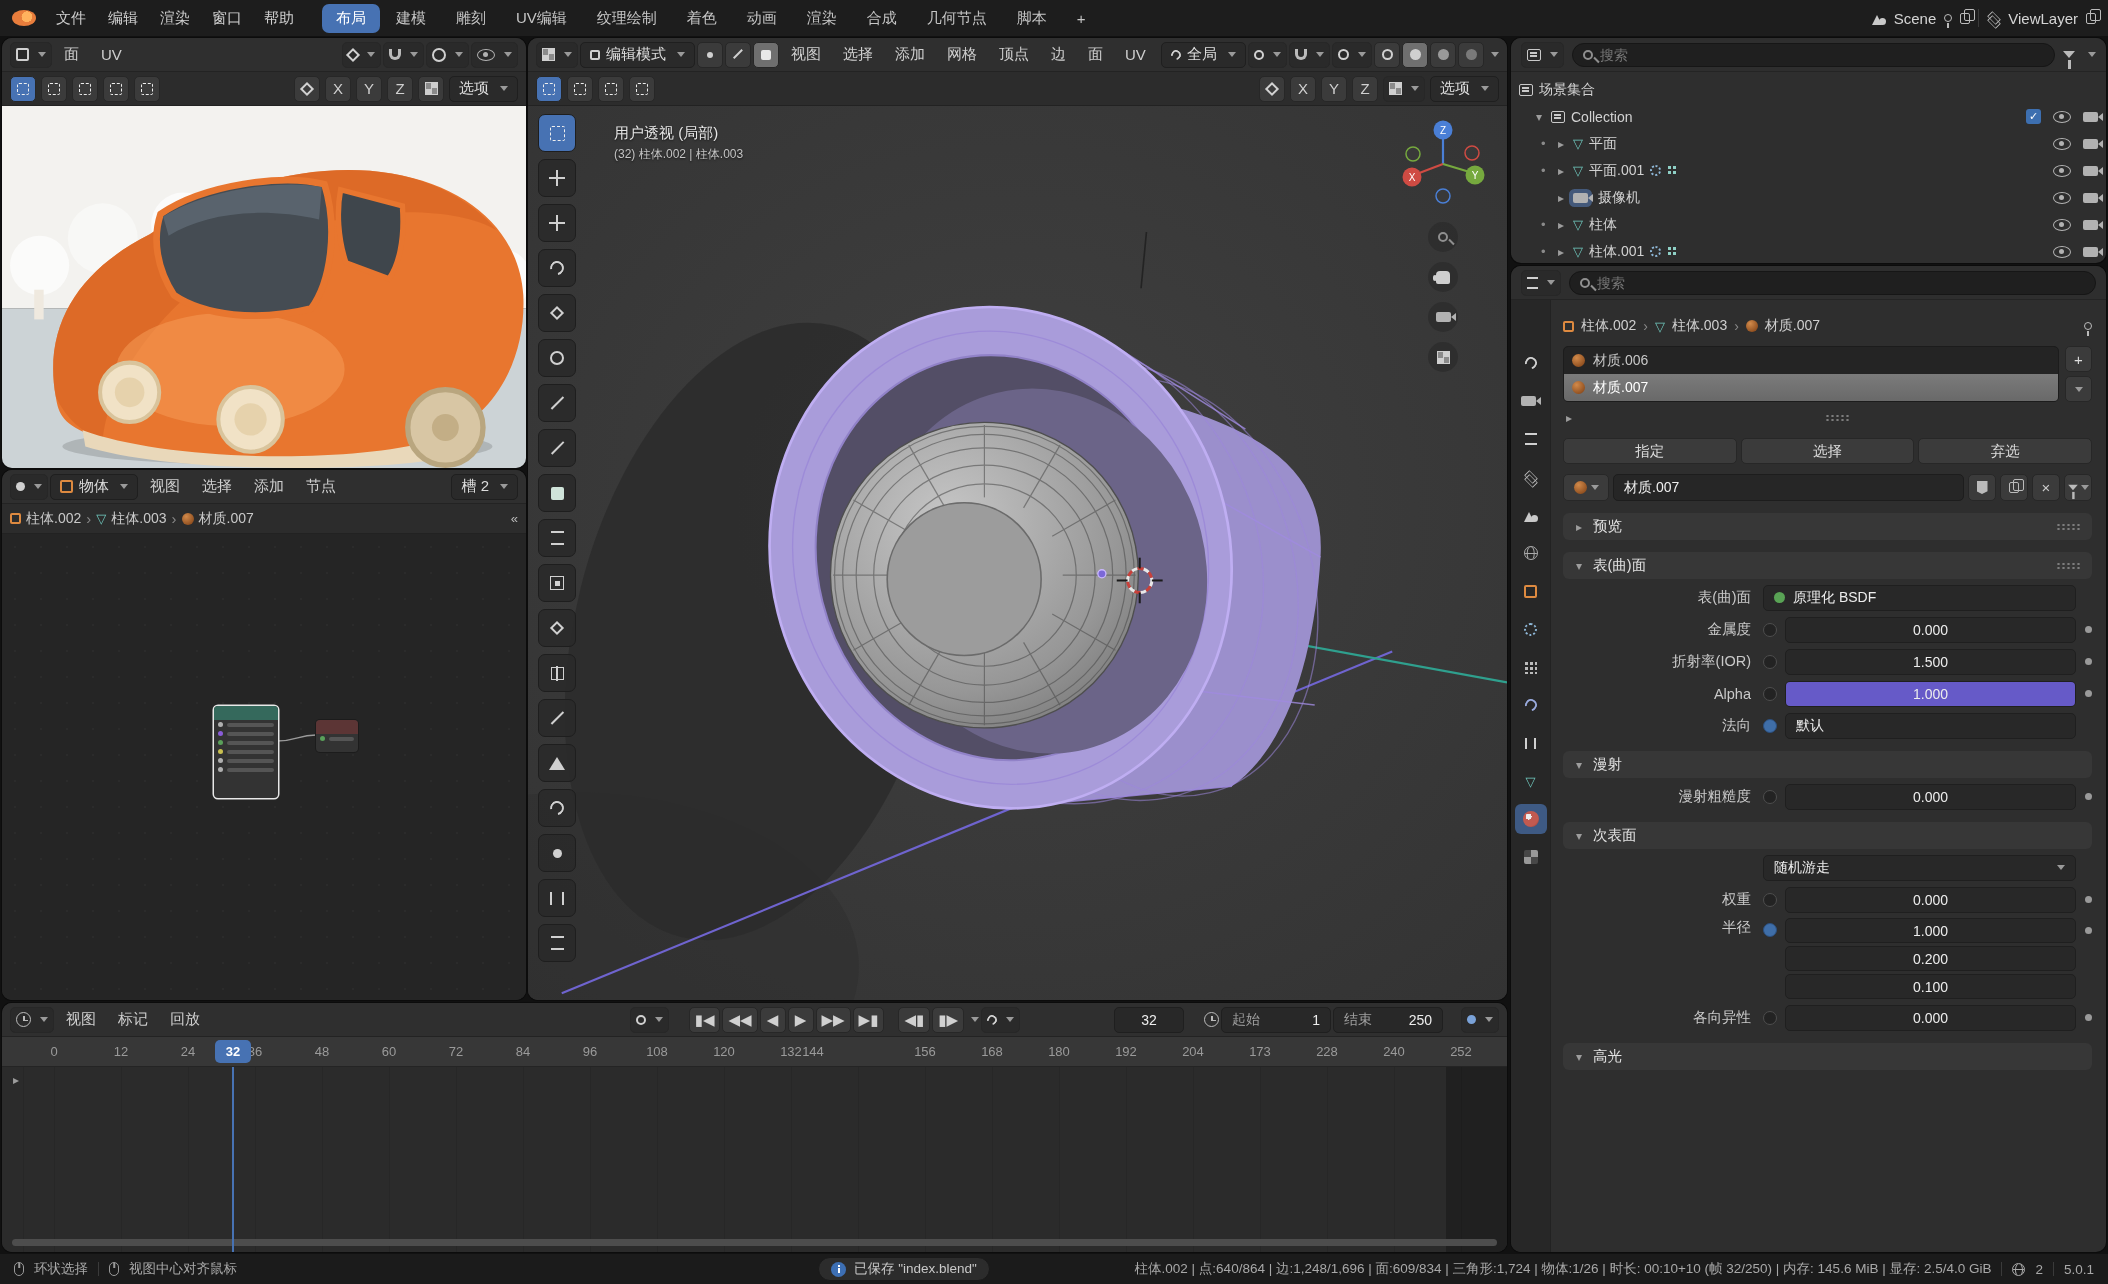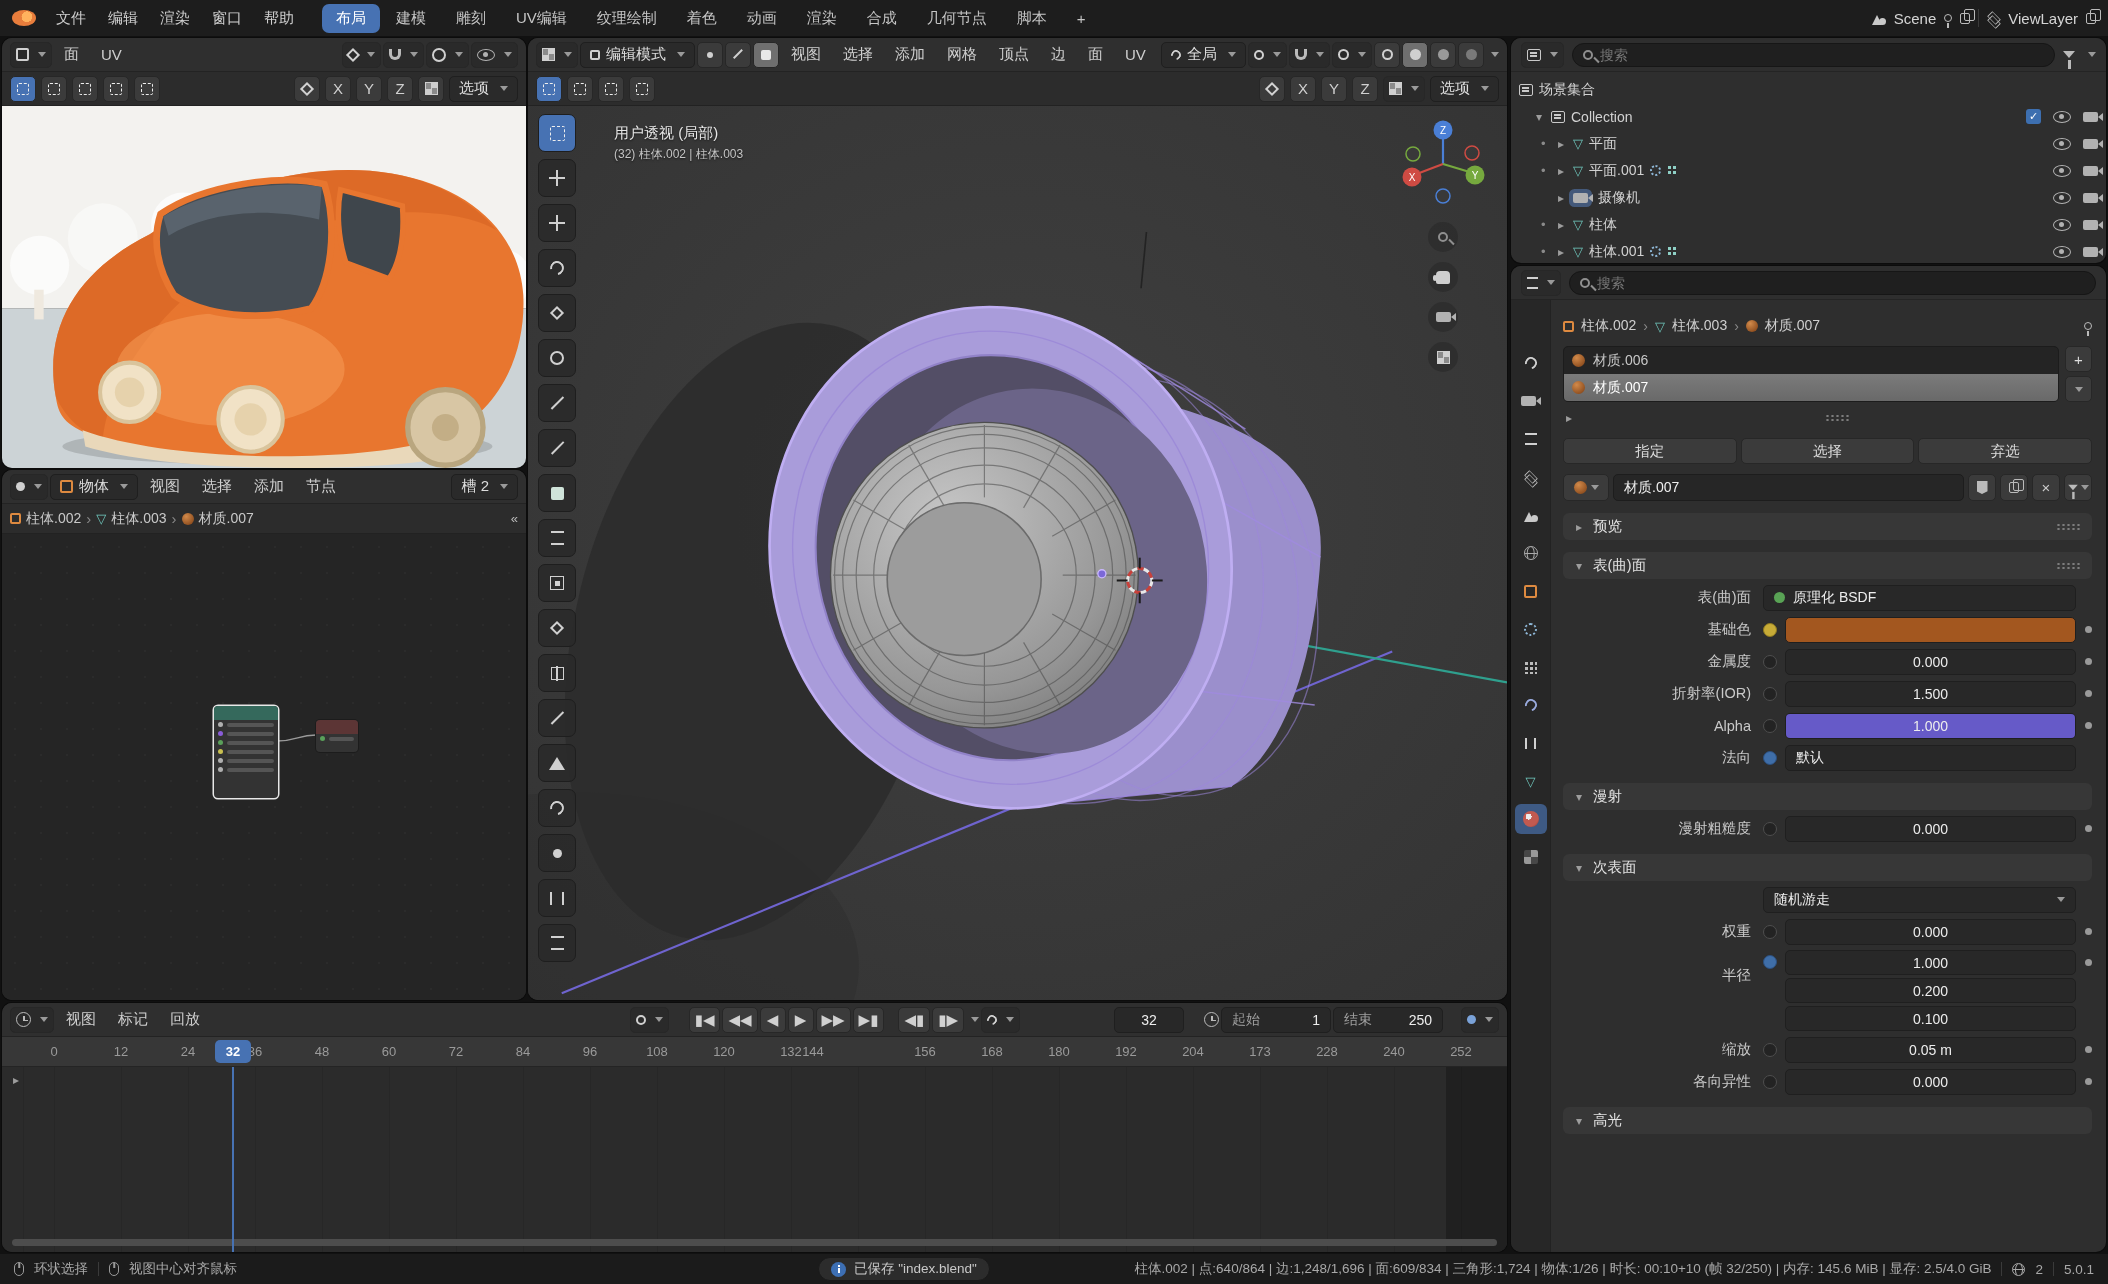--- a/index.html
+++ b/index.html
@@ -930,26 +930,20 @@
 
       <div class="prow">
         <span class="plabel">表(曲)面</span>
         <div class="widget left">
           <span class="in-dot" style="background:#59a355"></span>
           <span class="val">原理化 BSDF</span>
         </div>
         <span class="keyspace"></span>
       </div>
 
-      <div class="prow">
-        <span class="plabel">基础色</span>
-        <span class="decdot yellow"></span>
-        <div class="widget" style="background: rgb(163, 87, 31);"></div>
-        <span class="keydot"></span>
-      </div>
 
       <div class="prow">
         <span class="plabel">金属度</span>
         <span class="decdot"></span>
         <div class="widget">
             <span class="val">0.000</span>
           </div>
         <span class="keydot"></span>
       </div>
 
@@ -1013,44 +1007,36 @@
       <div class="prow">
         <span class="plabel">权重</span>
         <span class="decdot"></span>
         <div class="widget">
             <span class="val">0.000</span>
           </div>
         <span class="keydot"></span>
       </div>
 
       <div class="prow" style="height:81px;align-items:flex-start;">
-        <span class="plabel" style="margin-top:16px">半径</span>
+        <span class="plabel" style="margin-top:0">半径</span>
         <span class="decdot blue" style="margin-top:5px"></span>
         <div class="rstack">
           <div class="widget">
               <span class="val">1.000</span>
             </div>
           <div class="widget">
               <span class="val">0.200</span>
             </div>
           <div class="widget">
               <span class="val">0.100</span>
             </div>
         </div>
         <span class="keydot" style="margin-top:9px"></span>
       </div>
 
-      <div class="prow">
-        <span class="plabel">缩放</span>
-        <span class="decdot"></span>
-        <div class="widget">
-            <span class="val">0.05 m</span>
-          </div>
-        <span class="keydot"></span>
-      </div>
 
       <div class="prow">
         <span class="plabel">各向异性</span>
         <span class="decdot"></span>
         <div class="widget">
             <span class="val">0.000</span>
           </div>
         <span class="keydot"></span>
       </div>
 

